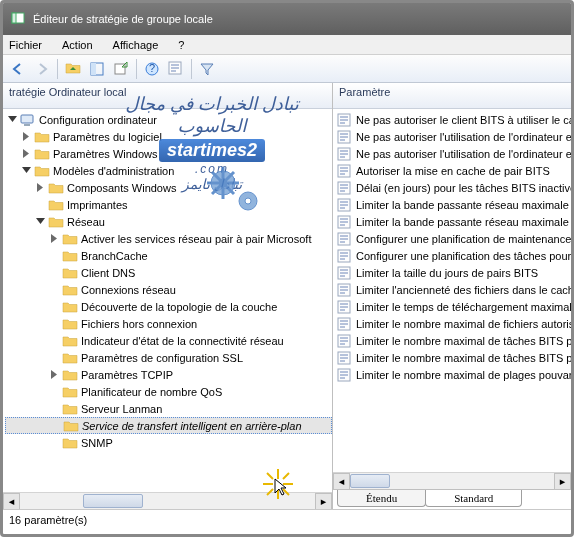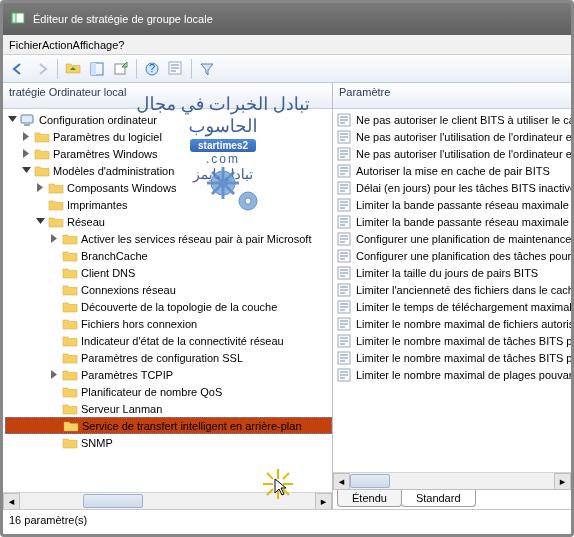--- a/index.html
+++ b/index.html
@@ -1,61 +1,61 @@
 <!DOCTYPE html>
 <html><head>
 <meta charset="utf-8">
 <style>
 * { box-sizing: border-box; margin: 0; padding: 0; font-family: "Segoe UI", Tahoma, sans-serif; font-size: 11px; }
 body { background: #fff; width: 574px; height: 537px; overflow: hidden; position: relative; border: 3px solid #888; border-radius: 4px; }
 
 .titlebar { height: 26px; background: linear-gradient(to bottom, #7a7a7a, #5f5f5f); display: flex; align-items: center; padding: 16px 8px; color: #fff; }
 .titlebar .icon { width: 16px; height: 16px; margin-right: 6px; }
 
-.menubar { height: 20px; background: #f0f0f0; display: flex; align-items: center; padding: 0 6px; gap: 0; border-bottom: 1px solid #d0d0d0; }
+.menubar { height: 20px; background: #f0f0f0; display: flex; align-items: center; padding: 0 6px; gap: 20px; border-bottom: 1px solid #d0d0d0; }
 .menubar span { cursor: default; }
 
 .toolbar { height: 28px; background: linear-gradient(to bottom, #fdfdfd, #e8eef7); display: flex; align-items: center; padding: 0 4px; gap: 2px; border-bottom: 1px solid #c0c8d4; }
 .tbtn { width: 22px; height: 22px; display: flex; align-items: center; justify-content: center; border-radius: 2px; }
 .tsep { width: 1px; height: 20px; background: #c0c8d4; margin: 0 2px; }
 
 .content { display: flex; height: 426px; }
 .left-pane { width: 330px; border-right: 1px solid #bfbfbf; display: flex; flex-direction: column; overflow: hidden; }
 .right-pane { flex: 1; display: flex; flex-direction: column; overflow: hidden; }
 
 .pane-header { height: 26px; background: linear-gradient(to bottom, #fff, #e9eef6); border-bottom: 1px solid #c9d0db; padding: 3px 6px; color: #2a3a5a; font-weight: 400; }
 
 .tree { flex: 1; overflow: auto; padding: 2px 0 2px 2px; position: relative; }
 .tree-row { display: flex; align-items: center; height: 17px; white-space: nowrap; padding-right: 4px; }
 .exp { width: 11px; height: 11px; margin-right: 2px; display: inline-flex; align-items: center; justify-content: center; }
 .exp svg { display:block; }
 .ficon { width: 16px; height: 14px; margin-right: 3px; }
 .folder { fill: #f6cf65; stroke: #c9a33a; stroke-width: .5; }
-.tree .selected { background: #c2410c; border: 1px dotted #5a8dd6; }
+.tree .selected { background: #e5e5e5; border: 1px dotted #5a8dd6; font-style: italic; }
 
 .ind0{padding-left:2px}.ind1{padding-left:16px}.ind2{padding-left:30px}.ind3{padding-left:44px}
 
 .list { flex: 1; overflow: auto; padding: 2px 0; }
 .list-row { display: flex; align-items: center; height: 17px; white-space: nowrap; padding-left: 4px; }
 .sicon { width: 16px; height: 14px; margin-right: 3px; }
 
 .hscroll { height: 17px; background: #f0f0f0; border-top: 1px solid #d4d4d4; position: relative; }
 .hscroll .thumb { position: absolute; top: 1px; height: 14px; background: linear-gradient(to bottom,#e6ecf5,#cfd9e8); border: 1px solid #9fb2cf; border-radius: 2px; }
 .hscroll .arr { position:absolute; top:0; width:17px; height:17px; background:#e6e6e6; border:1px solid #c0c0c0; display:flex; align-items:center; justify-content:center;}
 .hscroll .arr.l{left:0}.hscroll .arr.r{right:0}
 
 .tabs { height: 20px; display: flex; align-items: flex-start; border-top: 1px solid #bfbfbf; padding-left: 4px; background:#fff; }
-.tab { padding: 2px 14px; border: 1px solid #9f9f9f; border-top: none; border-radius: 0 0 4px 4px; margin-right: -1px; background: #f4f4f4; }
+.tab { padding: 2px 28px; border: 1px solid #9f9f9f; border-top: none; border-radius: 0 0 4px 4px; margin-right: -1px; background: #f4f4f4; font-family: Liberation Serif, serif; }
 .tab.active { background: #fff; }
 
 .status { height: 20px; border-top: 1px solid #c9c9c9; padding: 2px 6px; display:flex; align-items:center; }
 
-.watermark { position: absolute; left: 130px; top: 90px; width: 180px; pointer-events: none; opacity: 0.9; }
+.watermark { position: absolute; left: 119px; top: 90px; width: 180px; pointer-events: none; opacity: 0.9; font-style: italic; }
 .wm-text { font-family: "Traditional Arabic", serif; font-size: 18px; color: #2b4f8f; text-align: center; direction: rtl; }
-.wm-banner { background: linear-gradient(to bottom,#3a7dd8,#1e56a8); color:#fff; text-align:center; font-weight:bold; font-size:10px; padding:1px 8px; border-radius:3px; margin-top:2px; display:inline-block;}
+.wm-banner { background: linear-gradient(to bottom,#3a7dd8,#1e56a8); color:#fff; text-align:center; font-weight:bold; font-size:18px; padding:1px 8px; border-radius:3px; margin-top:2px; display:inline-block;}
 .wm-sub { font-size:12px; color:#2b4f8f; text-align:center; letter-spacing:2px; }
 .wm-ar2 { font-family: serif; color:#2b4f8f; direction:rtl; font-size:14px; text-align:center;}
 .gears { position:absolute; left:200px; top:160px; pointer-events:none; opacity:.85;}
 
 .cursor { position:absolute; left:260px; top:466px; pointer-events:none; }
 .cursor .spark line{ stroke:#e8b800; stroke-width:2;}
 </style>
 </head>
 <body>
 

